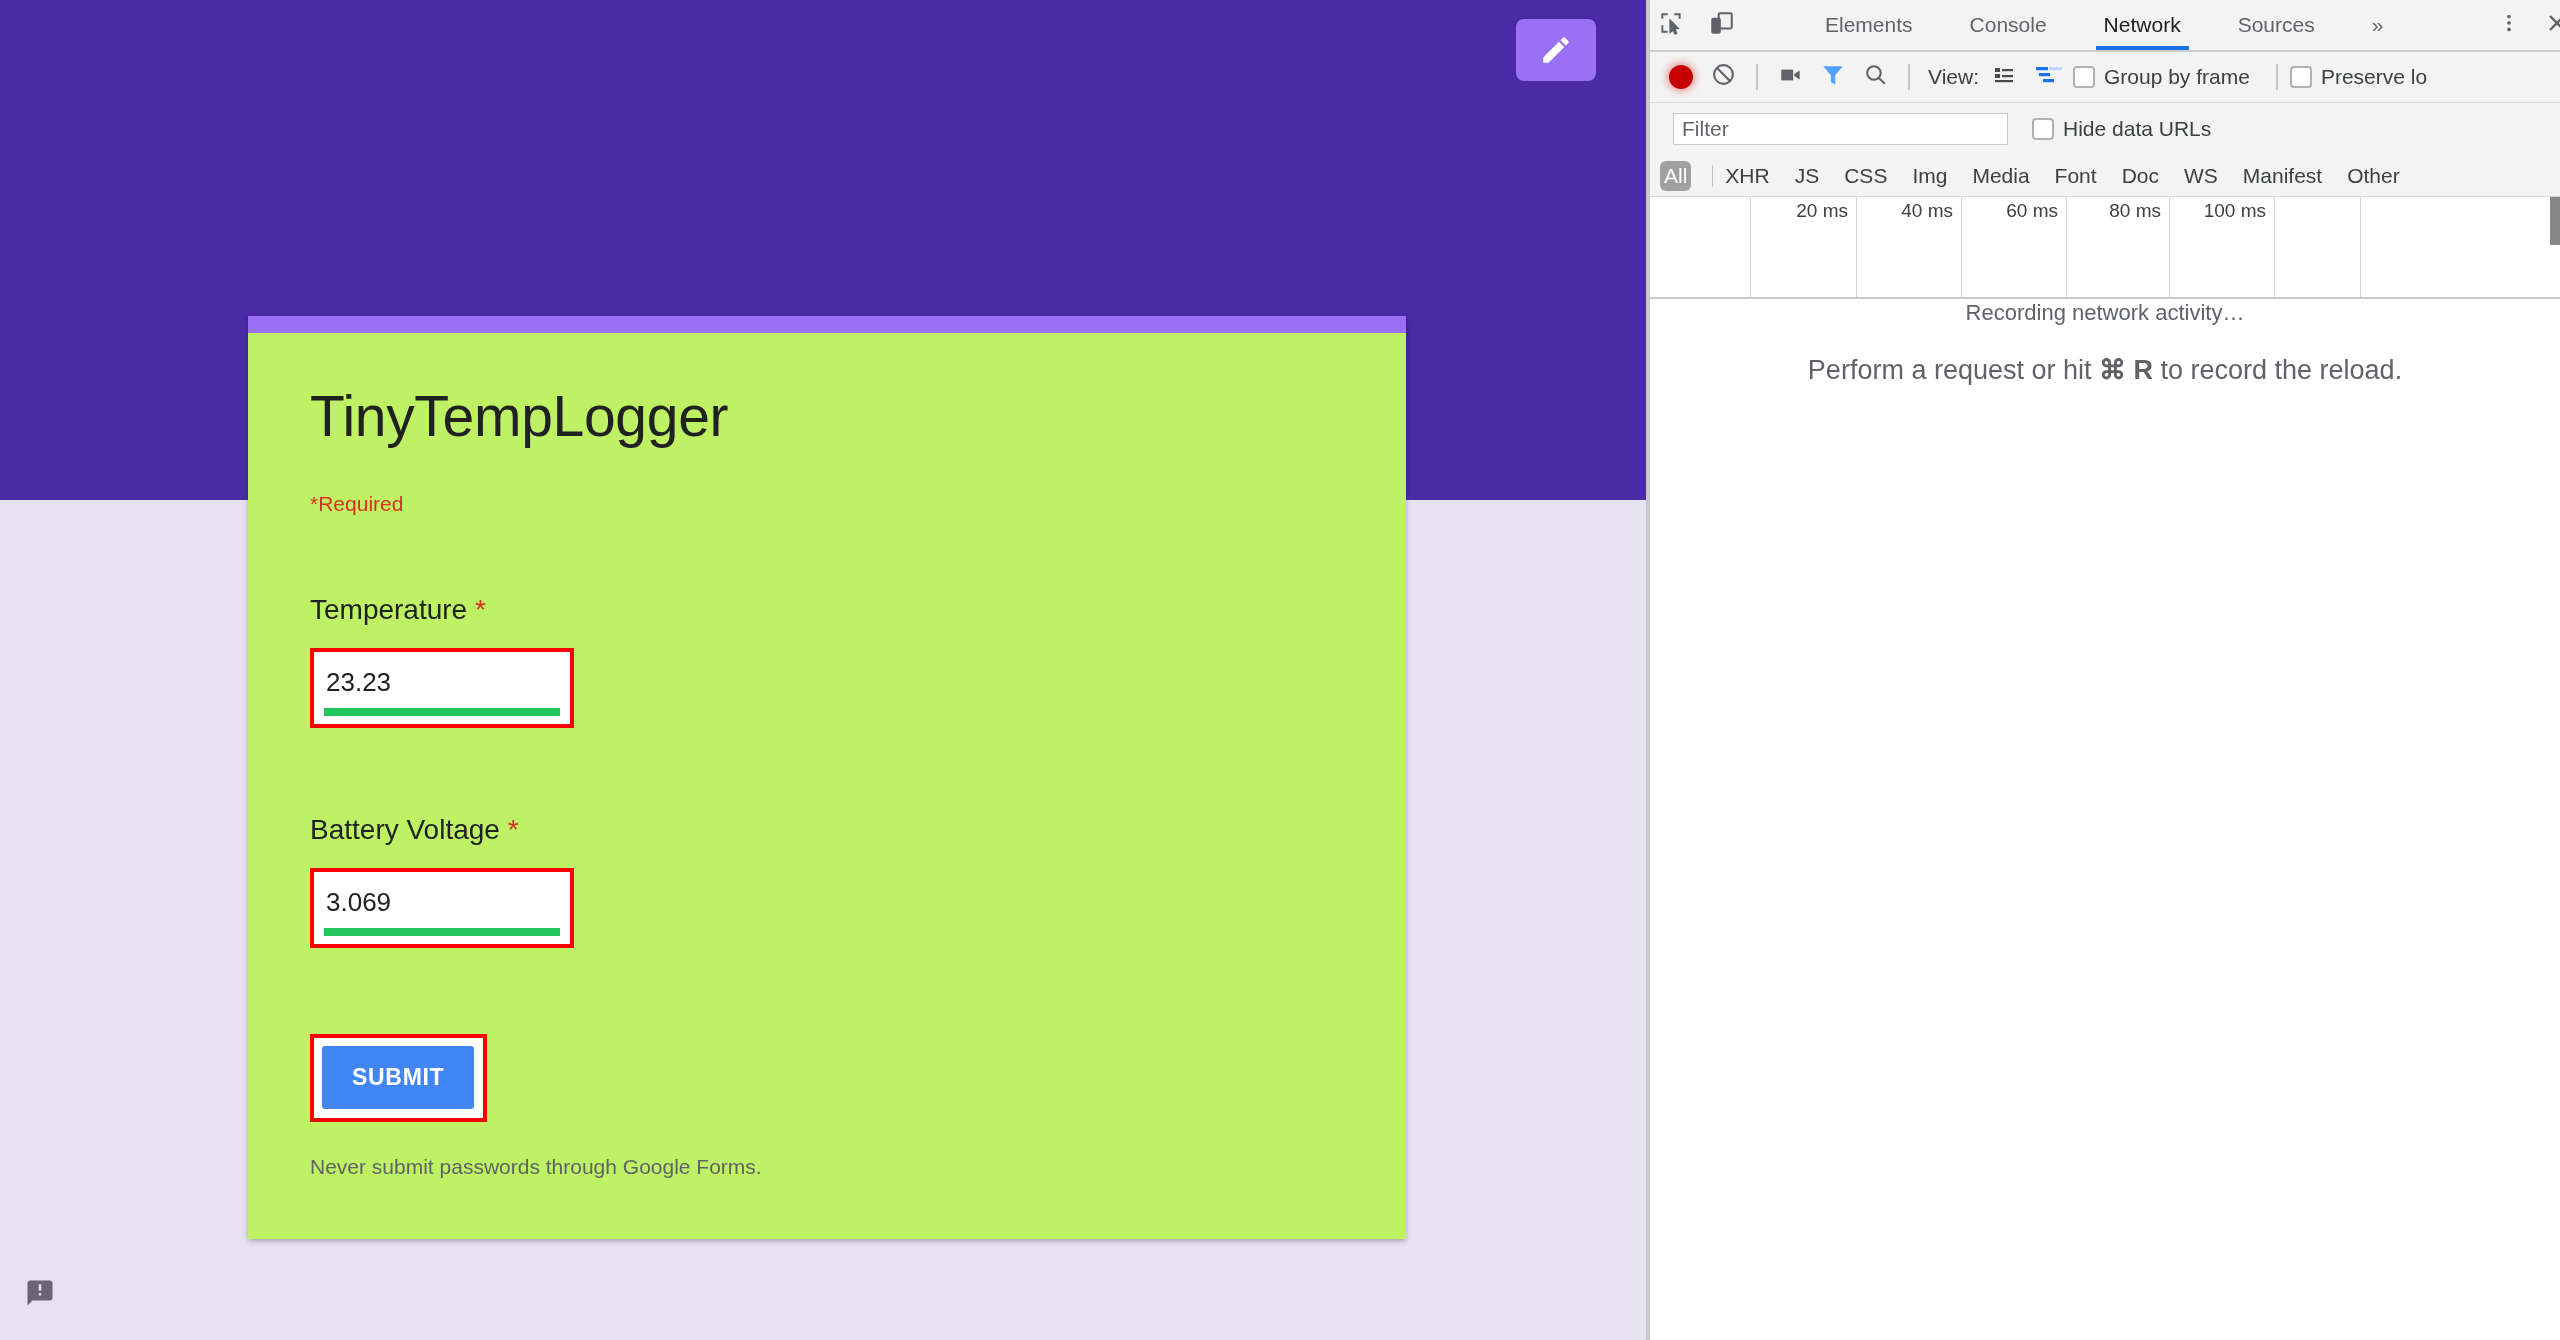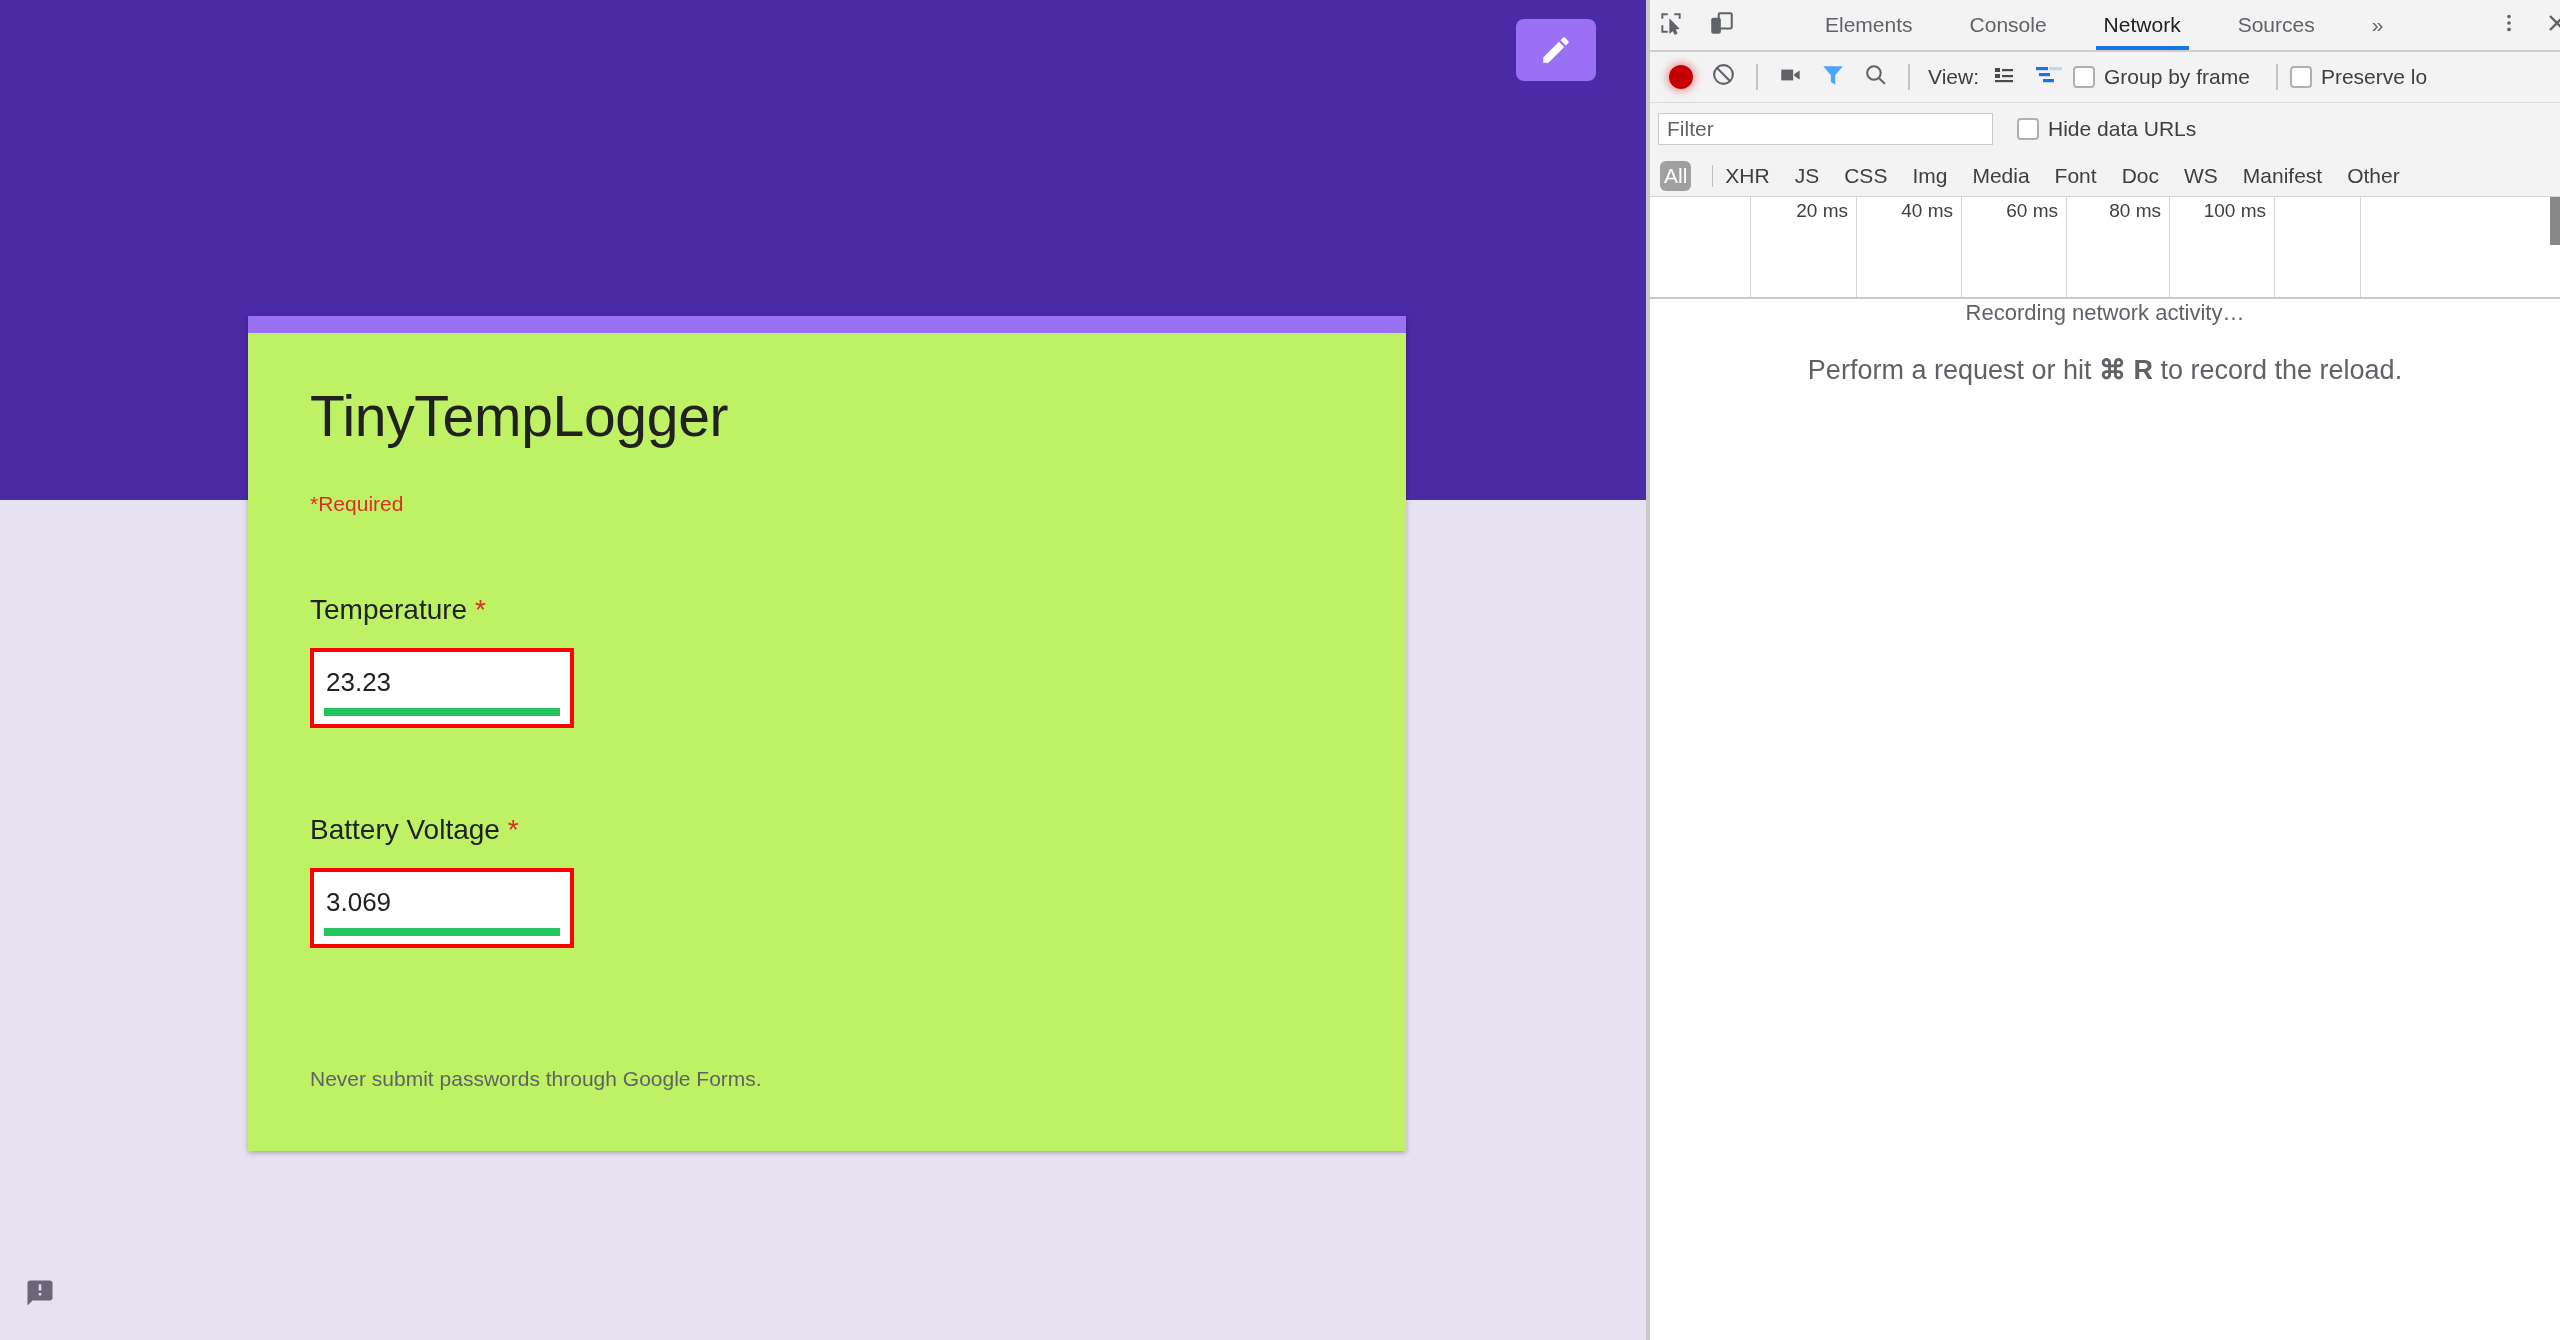--- a/index.html
+++ b/index.html
@@ -229,21 +229,21 @@
     color: #3c4043;
     white-space: nowrap;
     margin-right: 14px;
   }
 
   .dt-filterbar {
     height: 52px;
     background: #f3f3f3;
     display: flex;
     align-items: center;
-    padding-left: 8px;
+    padding-left: 23px;
     box-sizing: border-box;
   }
   .filter-input {
     width: 335px;
     height: 32px;
     border: 1px solid #c9c9c9;
     background: #fff;
     font-family: "Liberation Sans", sans-serif;
     font-size: 21px;
     color: #202124;
@@ -364,20 +364,23 @@
             <span>Battery Voltage</span>
             <span class="req-star">*</span>
           </div>
           <div class="hl input-wrap">
             <input class="text-input" type="text" value="3.069" style="">
           </div>
         </div>
 
         <div class="field-gap"></div>
 
+        <div class="hl submit-hl">
+          <button class="submit-btn">SUBMIT</button>
+        </div>
 
         <div class="footer-note">Never submit passwords through Google Forms.</div>
 
       </div>
     </div>
 
     <div class="feedback-icon">
       <span>
         <svg width="30" height="30" viewBox="0 0 24 24" fill="#6b6577">
           <path d="M20 2H4c-1.1 0-2 .9-2 2v18l4-4h14c1.1 0 2-.9 2-2V4c0-1.1-.9-2-2-2zm-7 12h-2v-2h2v2zm0-4h-2V5h2v5z"></path>

